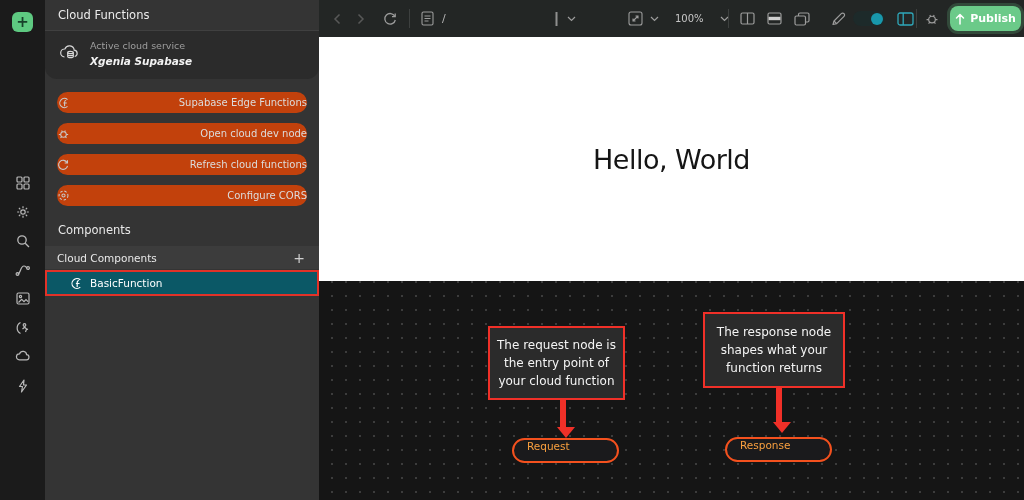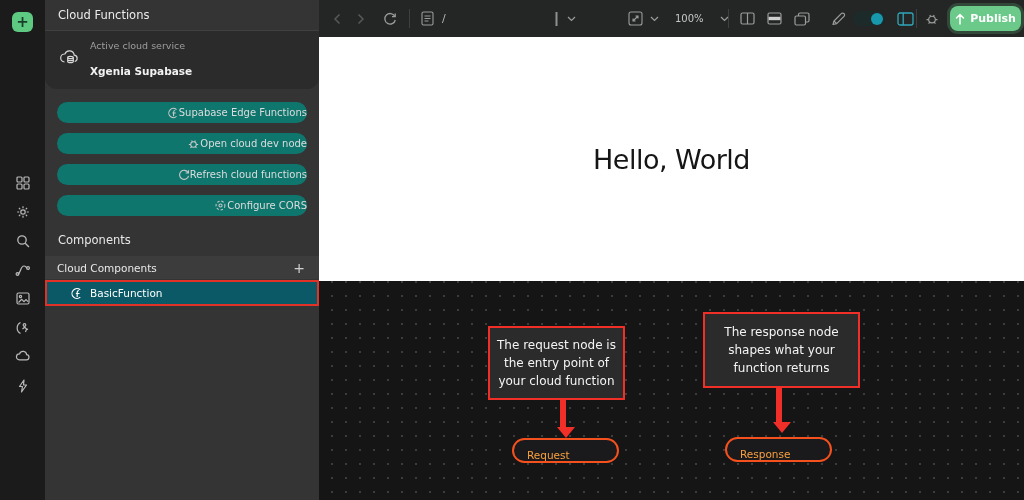--- a/index.html
+++ b/index.html
@@ -16,24 +16,24 @@
   .rail-icon svg { display:block; }
 
   
   .panel { position:absolute; left:45px; top:0; width:274px; height:500px; background:#343434; z-index:4; }
   .panel-header { height:31px; display:flex; align-items:center; padding:0 13px;
                   border-bottom:1px solid #404040; font-size:11.5px; color:#ececec; }
   .service-card { background:#2b2b2b; border-radius:0 0 12px 12px; padding:9px 13px 12px;
                   display:flex; gap:10px; align-items:center; cursor:pointer; }
   .service-icon { color:#d8d8d8; flex:0 0 auto; }
   .service-label { font-size:9.5px; color:#9e9e9e; }
-  .service-name { font-size:10.5px; color:#f2f2f2; font-weight:600; margin-top:14px; }
+  .service-name { font-size:10.5px; color:#f2f2f2; font-weight:600; margin-top:4px;font-style:italic; }
   .actions { margin:13px 12px 0; display:flex; flex-direction:column; gap:10px; }
-  .action-btn { height:21px; background:#0f766e; border:none; border-radius:10.5px; cursor:pointer;
-                display:flex; align-items:center; justify-content:flex-end; 
+  .action-btn { height:21px; background:#c2410c; border:none; border-radius:10.5px; cursor:pointer;
+                display:flex; align-items:center; justify-content:space-between; 
                 font-size:10px; color:#dcdcdc; font-family:inherit; }
   .action-btn svg { color:#c9c9c9; }
   .components-heading { margin:17px 13px 9px; font-size:11.5px; color:#e8e8e8; }
   .cc-row { height:23px; background:#3c3c3c; display:flex; align-items:center; justify-content:space-between;
             padding:0 12px; font-size:10.5px; color:#e9e9e9; }
   .cc-add { color:#cfcfcf; font-size:14px; line-height:1; cursor:pointer; padding:0 2px; }
   .bf-row { height:26px; margin-top:1px; background:#0b5866; border:2px solid #e23228;
             display:flex; align-items:center; gap:7px; padding:0 22px;
             font-size:10.5px; color:#ffffff; cursor:pointer; }
   .bf-row svg { color:#ffffff; }
@@ -56,32 +56,32 @@
   .canvas-white { position:absolute; left:319px; top:37px; width:705px; height:244px; background:#ffffff;
                   display:flex; align-items:center; justify-content:center; z-index:1; }
   .hello-text { font-size:27px; font-weight:500; color:#151515; letter-spacing:-0.5px;text-align:right; }
   .canvas-dark { position:absolute; left:319px; top:281px; width:705px; height:219px; background:#151515; z-index:1;
                  background-image:radial-gradient(circle,#3c3c3c 1px,transparent 1.3px);
                  background-size:14px 14px; background-position:6px 8px; }
   .ann-box { position:absolute; background:#2b2b2b; border:2px solid #f03028;
              display:flex; align-items:center; justify-content:center; text-align:center;
              color:#f4f4f4; font-size:12px; line-height:1.5; padding:4px 7px; cursor:pointer; }
   .ann-1 { left:169px; top:45px; width:137px; height:74px; }
-  .ann-2 { left:384px; top:31px; width:157px; height:76px; }
+  .ann-2 { left:384px; top:31px; width:142px; height:76px; }
   .arrow-shaft { position:absolute; width:6px; background:#f03028; }
   .arrow-head { position:absolute; width:0; height:0;
                 border-left:9px solid transparent; border-right:9px solid transparent;
                 border-top:11px solid #f03028; }
   .shaft-1 { left:241px; top:119px; height:27px; }
   .head-1 { left:238px; top:146px; }
   .shaft-2 { left:457px; top:107px; height:34px; }
   .head-2 { left:454px; top:141px; }
   .flow-node { position:absolute; height:25px; width:107px; border:2px solid #f4511e; border-radius:13px;
                background:#1a1a1c; color:#f9a03f; font-size:10.5px;
-               display:flex; align-items:flex-end; padding-left:13px; cursor:pointer; }
+               display:flex; align-items:flex-start; padding-left:13px; cursor:pointer; }
   .node-1 { left:193px; top:157px; }
   .node-2 { left:406px; top:156px; }
 </style>
 </head>
 <body>
 
 <div id="app">
 
   <nav class="rail">
     <div class="rail-add">+</div>

